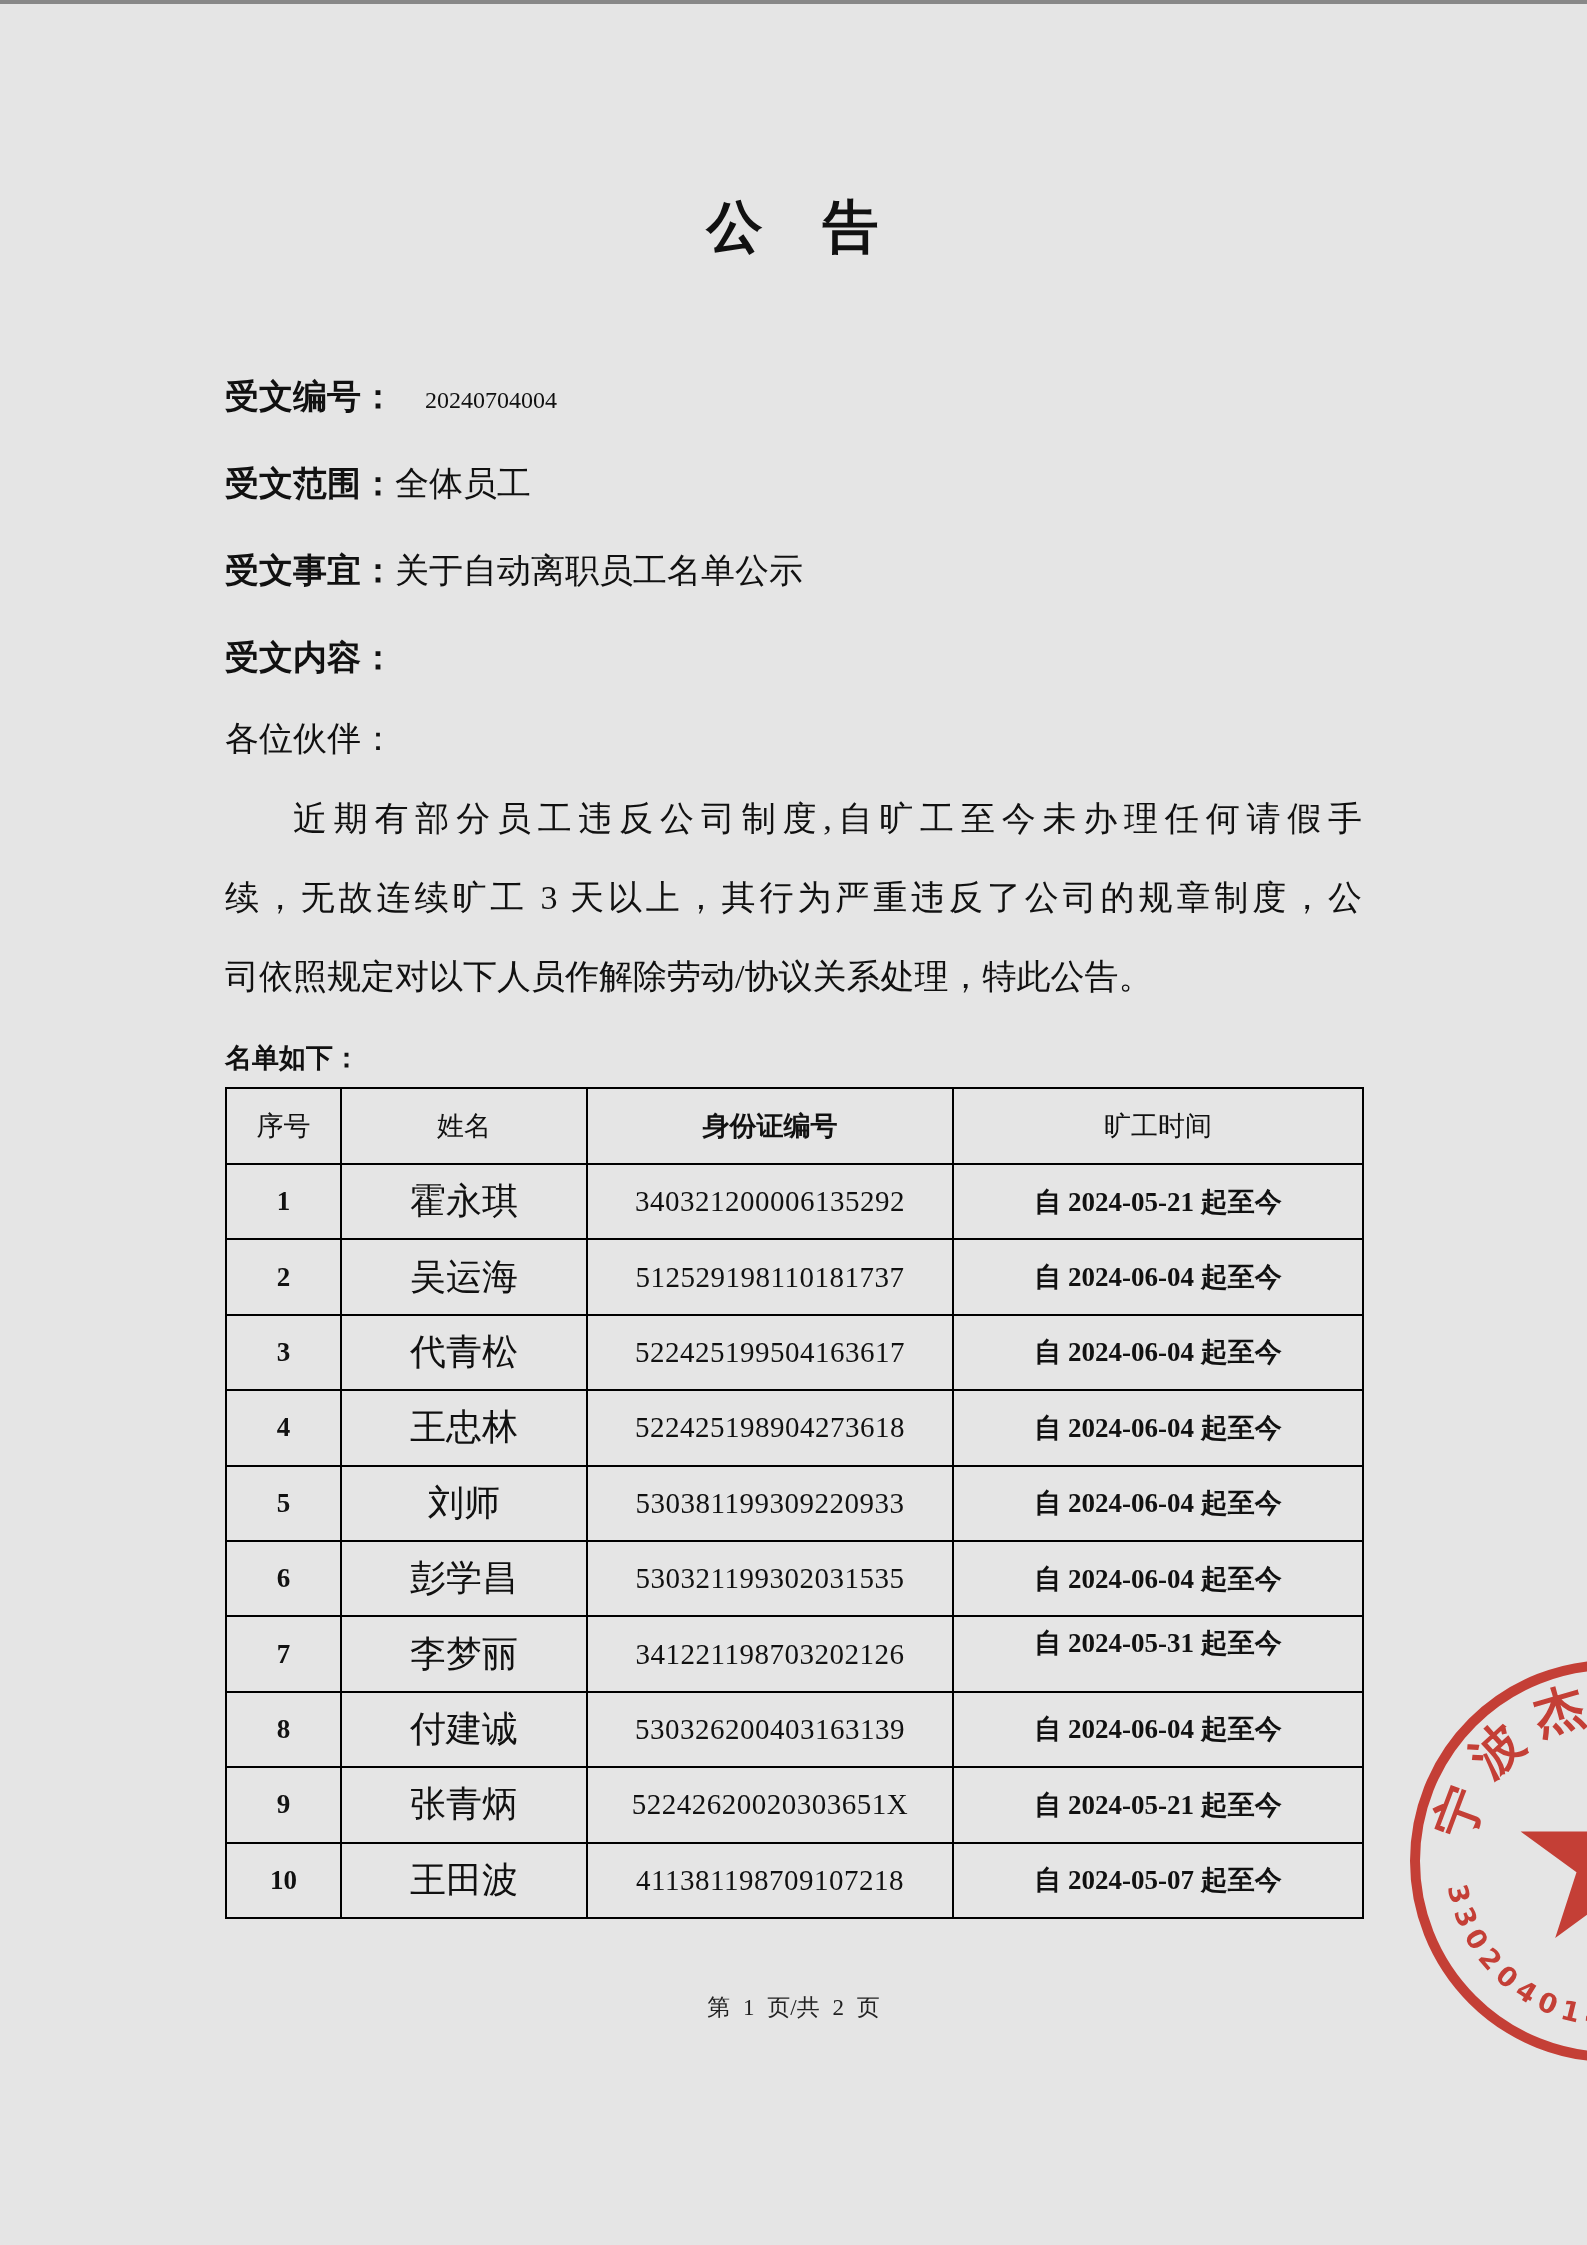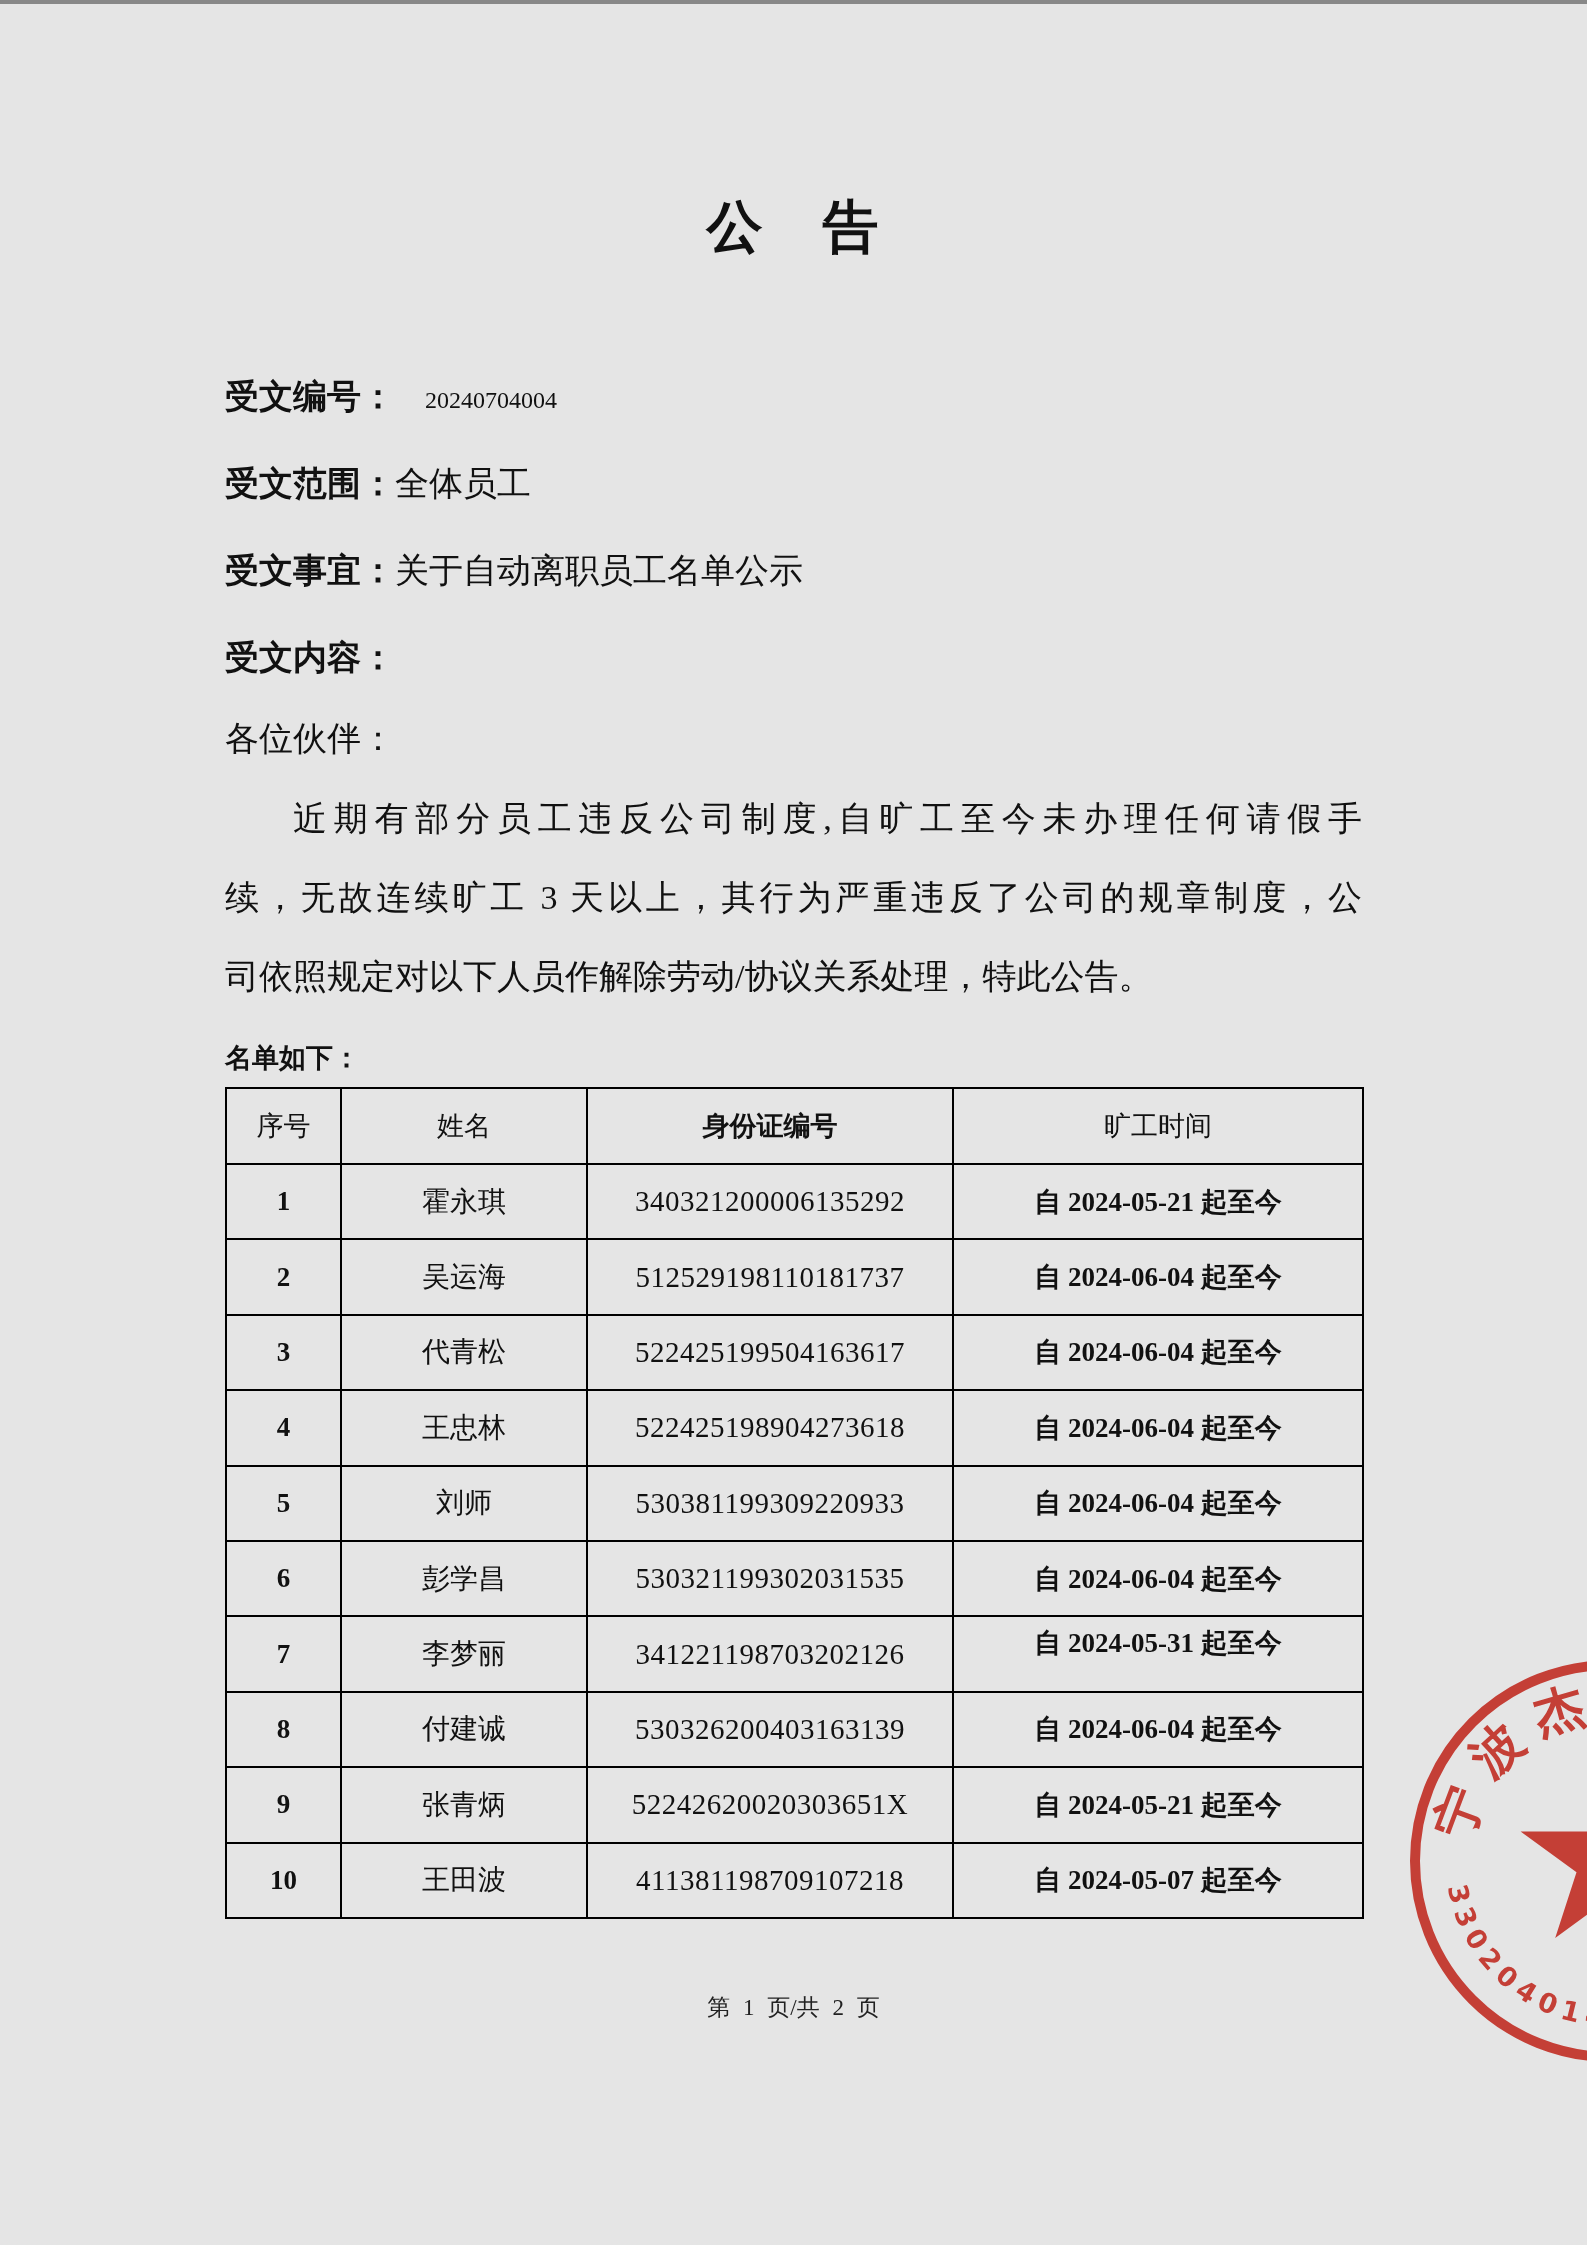--- a/index.html
+++ b/index.html
@@ -41,21 +41,21 @@
   .roster th,.roster td{
     border:2px solid #000;
     text-align:center;vertical-align:middle;
     overflow:hidden;padding:11px;
   }
   .roster thead tr{height:76px;}
   .roster tbody tr{height:75.4px;}
   .th-plain{font-size:27px;font-weight:normal;}
   .th-bold{font-size:27px;font-weight:bold;}
   .cell-index{font-size:27px;font-weight:bold;}
-  .cell-name{font-size:28px;font-weight:normal;}
+  .cell-name{font-size:36px;font-weight:normal;}
   .cell-id{font-size:29px;font-weight:normal;letter-spacing:0.5px;}
   .cell-date{font-size:27px;font-weight:bold;}
   .cell-date.top{vertical-align:top;padding-top:8px;}
   .page-footer{
     position:absolute;left:0;top:1988px;width:100%;
     text-align:center;font-size:23px;word-spacing:7px;color:#222;
   }
   .stamp{
     position:absolute;left:1401px;top:1647px;
     width:420px;height:420px;z-index:5;

